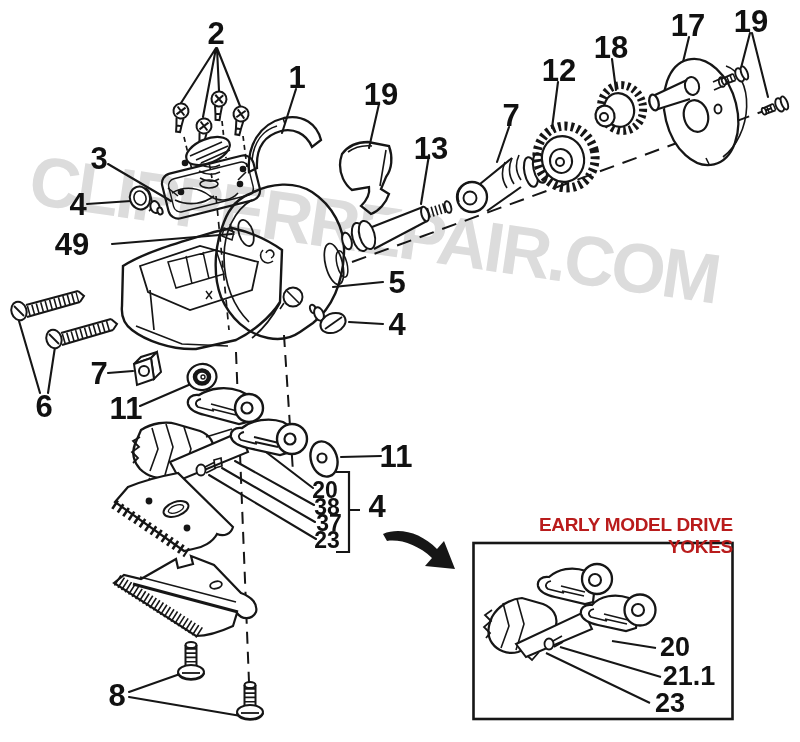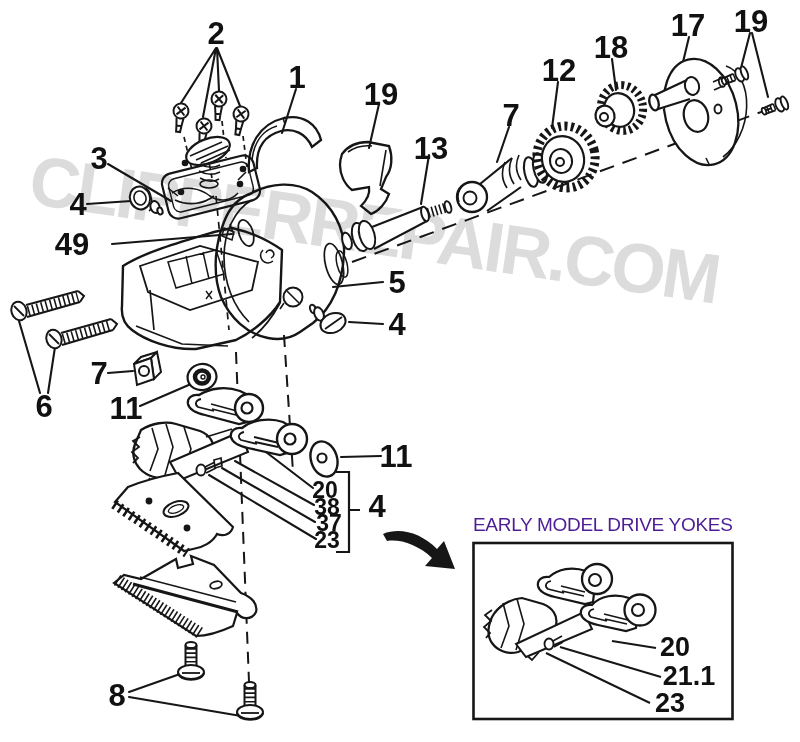--- a/index.html
+++ b/index.html
@@ -6,22 +6,22 @@
   .stage{position:relative;width:800px;height:742px;background:#fff;overflow:hidden;
          font-family:"Liberation Sans",sans-serif;}
   .watermark{position:absolute;left:36px;top:140px;font-size:70px;font-weight:700;
              letter-spacing:-3px;color:#dcdcdc;white-space:nowrap;
              transform:rotate(8.3deg);transform-origin:left top;z-index:0;user-select:none;}
   svg.art{position:absolute;left:0;top:0;z-index:1;}
   .lbl{position:absolute;z-index:2;font-weight:700;color:#111;font-size:31px;line-height:1;
        transform:translate(-50%,-50%);white-space:nowrap;}
   .lbl.sm{font-size:23px;}
   .lbl.ins{font-size:27px;}
-  .inset-title{position:absolute;z-index:2;left:473px;top:514px;width:260px;text-align:left;
-       font-weight:400;font-size:19px;letter-spacing:-0.3px;color:#4c1d95;}
+  .inset-title{position:absolute;z-index:2;left:473px;top:514px;width:260px;text-align:right;
+       font-weight:700;font-size:19px;letter-spacing:-0.3px;color:#b91c1c;}
 </style>
 </head>
 <body>
 
 <div class="stage">
 
   <div class="watermark">CLIPPERREPAIR.COM</div>
 
   <svg class="art" width="800" height="742" viewBox="0 0 800 742">
 

